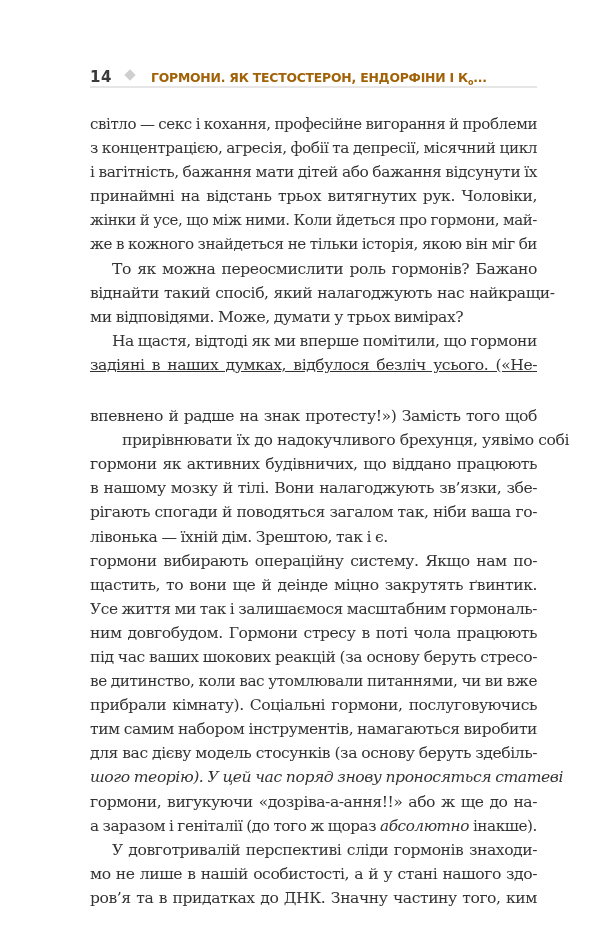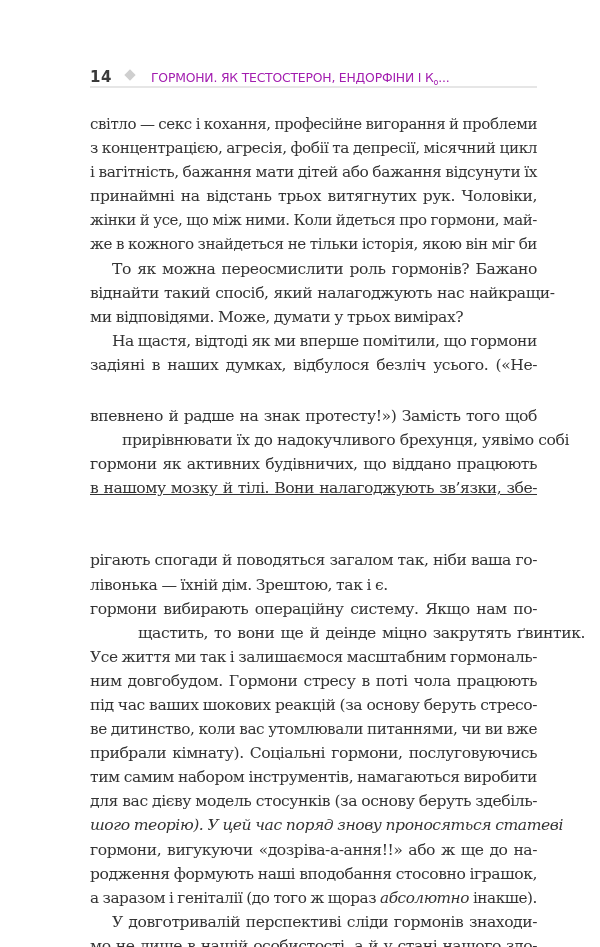--- a/index.html
+++ b/index.html
@@ -12,22 +12,22 @@
   .page-num {
     position: absolute; left: 0; top: 0;
     font-size: 15px; font-weight: bold; color: #3a3a3a; letter-spacing: 0.5px;
   }
   .diamond {
     position: absolute; left: 36px; top: 3px; width: 8px; height: 8px;
     background: #cfcfcf; transform: rotate(45deg);
   }
   .running-title {
     position: absolute; left: 61px; top: 2px;
-    font-size: 12.4px; color: #a21caf; white-space: nowrap; letter-spacing: -0.2px;
-    font-family: "DejaVu Sans", sans-serif; font-weight: normal;
+    font-size: 12.4px; color: #a16207; white-space: nowrap; letter-spacing: -0.2px;
+    font-family: "DejaVu Sans", sans-serif; font-weight: bold;
   }
   .running-title sub { font-size: 8px; vertical-align: -3px; }
   .body-text {
     position: absolute; left: 90px; top: 112px; width: 447px;
     font-family: "DejaVu Serif", serif;
     font-size: 15.6px; line-height: 24.1px; color: #333333;
     text-align: justify;
     letter-spacing: -0.45px; word-spacing: -0.5px;
   }
   .body-text .ln { display: block; white-space: nowrap; text-align-last: justify; }
@@ -48,36 +48,35 @@
     <span class="ln" style="display: block; white-space: nowrap; text-indent: 0px; padding-left: 0px; transform-origin: left center; transform: scaleX(0.964434); width: 463.484px;">світло — секс і кохання, професійне вигорання й проблеми</span>
     <span class="ln" style="display: block; white-space: nowrap; text-indent: 0px; padding-left: 0px; transform-origin: left center; transform: scaleX(0.979424); width: 456.391px;">з концентрацією, агресія, фобії та депресії, місячний цикл</span>
     <span class="ln" style="display: block; white-space: nowrap; text-indent: 0px; padding-left: 0px; transform-origin: left center; transform: scaleX(0.989041); width: 451.953px;">і вагітність, бажання мати дітей або бажання відсунути їх</span>
     <span class="ln" style="display: block; white-space: nowrap; text-indent: 0px; padding-left: 0px; word-spacing: 2.03646px;">принаймні на відстань трьох витягнутих рук. Чоловіки,</span>
     <span class="ln" style="display: block; white-space: nowrap; text-indent: 0px; padding-left: 0px; transform-origin: left center; transform: scaleX(0.964076); width: 463.656px;">жінки й усе, що між ними. Коли йдеться про гормони, май-</span>
     <span class="ln" style="display: block; white-space: nowrap; text-indent: 0px; padding-left: 0px; transform-origin: left center; transform: scaleX(0.972168); width: 459.797px;">же в кожного знайдеться не тільки історія, якою він міг би</span>
     <span class="ln indent" style="display: block; white-space: nowrap; text-indent: 0px; padding-left: 22px; word-spacing: 1.73698px;">То як можна переосмислити роль гормонів? Бажано</span>
     <span class="ln" style="display: block; white-space: nowrap; text-indent: 0px; padding-left: 0px; word-spacing: 0.528646px;">віднайти такий спосіб, який налагоджують нас найкращи-</span>
     <span class="ln last" style="display: block; white-space: nowrap; text-indent: 0px; padding-left: 0px;">ми відповідями. Може, думати у трьох вимірах?</span>
     <span class="ln indent" style="display: block; white-space: nowrap; text-indent: 0px; padding-left: 22px; transform-origin: left center; transform: scaleX(0.996155); width: 426.641px;">На щастя, відтоді як ми вперше помітили, що гормони</span>
-    <span class="ln" style="display: block; white-space: nowrap; text-indent: 0px; padding-left: 0px; word-spacing: 2.71205px;">задіяні в наших думках, відбулося безліч усього. («Не-</span>
+    <span class="ln" style="display: block; white-space: nowrap; text-indent: 0px; padding-left: 0px; word-spacing: 2.71205px; text-decoration: underline;">задіяні в наших думках, відбулося безліч усього. («Не-</span>
     <span class="ln" style="display: block; white-space: nowrap; text-indent: 0px; padding-left: 0px; word-spacing: 0.888672px; margin-top: 27px;">впевнено й радше на знак протесту!») Замість того щоб</span>
     <span class="ln" style="display: block; white-space: nowrap; text-indent: 0px; padding-left: 0px; word-spacing: 0.114583px; margin-left: 32px;">прирівнювати їх до надокучливого брехунця, уявімо собі</span>
     <span class="ln" style="display: block; white-space: nowrap; text-indent: 0px; padding-left: 0px; word-spacing: 1.21354px;">гормони як активних будівничих, що віддано працюють</span>
-    <span class="ln" style="display: block; white-space: nowrap; text-indent: 0px; padding-left: 0px; word-spacing: 0.650391px; text-decoration: underline;">в нашому мозку й тілі. Вони налагоджують зв’язки, збе-</span>
-    <span class="ln" style="display: block; white-space: nowrap; text-indent: 0px; padding-left: 0px; word-spacing: 0.0410156px; margin-top: 48px;">рігають спогади й поводяться загалом так, ніби ваша го-</span>
+    <span class="ln" style="display: block; white-space: nowrap; text-indent: 0px; padding-left: 0px; word-spacing: 0.650391px;">в нашому мозку й тілі. Вони налагоджують зв’язки, збе-</span>
+    <span class="ln" style="display: block; white-space: nowrap; text-indent: 0px; padding-left: 0px; word-spacing: 0.0410156px;">рігають спогади й поводяться загалом так, ніби ваша го-</span>
     <span class="ln last" style="display: block; white-space: nowrap; text-indent: 0px; padding-left: 0px;">лівонька — їхній дім. Зрештою, так і є.</span>
     <span class="ln" style="display: block; white-space: nowrap; text-indent: 0px; padding-left: 0px; word-spacing: 2.10677px;">гормони вибирають операційну систему. Якщо нам по-</span>
-    <span class="ln" style="display: block; white-space: nowrap; text-indent: 0px; padding-left: 0px; word-spacing: 1.58594px; margin-left: 48px;">щастить, то вони ще й деінде міцно закрутять ґвинтик.</span>
+    <span class="ln" style="display: block; white-space: nowrap; text-indent: 0px; padding-left: 0px; word-spacing: 1.58594px;">щастить, то вони ще й деінде міцно закрутять ґвинтик.</span>
     <span class="ln" style="display: block; white-space: nowrap; text-indent: 0px; padding-left: 0px; transform-origin: left center; transform: scaleX(0.988801); width: 452.062px;">Усе життя ми так і залишаємося масштабним гормональ-</span>
     <span class="ln" style="display: block; white-space: nowrap; text-indent: 0px; padding-left: 0px; word-spacing: 1.54911px;">ним довгобудом. Гормони стресу в поті чола працюють</span>
     <span class="ln" style="display: block; white-space: nowrap; text-indent: 0px; padding-left: 0px; word-spacing: -0.279297px;">під час ваших шокових реакцій (за основу беруть стресо-</span>
     <span class="ln" style="display: block; white-space: nowrap; text-indent: 0px; padding-left: 0px; transform-origin: left center; transform: scaleX(0.980868); width: 455.719px;">ве дитинство, коли вас утомлювали питаннями, чи ви вже</span>
     <span class="ln" style="display: block; white-space: nowrap; text-indent: 0px; padding-left: 0px; word-spacing: 1.65234px;">прибрали кімнату). Соціальні гормони, послуговуючись</span>
     <span class="ln" style="display: block; white-space: nowrap; text-indent: 0px; padding-left: 0px; transform-origin: left center; transform: scaleX(0.995823); width: 448.875px;">тим самим набором інструментів, намагаються виробити</span>
     <span class="ln" style="display: block; white-space: nowrap; text-indent: 0px; padding-left: 0px; word-spacing: -0.21875px;">для вас дієву модель стосунків (за основу беруть здебіль-</span>
     <span class="ln" style="display: block; white-space: nowrap; text-indent: 0px; padding-left: 0px; word-spacing: -0.371094px; font-style: italic;">шого теорію). У цей час поряд знову проносяться статеві</span>
     <span class="ln" style="display: block; white-space: nowrap; text-indent: 0px; padding-left: 0px; word-spacing: 1.375px;">гормони, вигукуючи «дозріва-а-ання!!» або ж ще до на-</span>
-    <span class="ln" style="display: block; white-space: nowrap; text-indent: 0px; padding-left: 0px; word-spacing: -0.415625px;">родження формують наші вподобання стосовно іграшок,</span>
     <span class="ln" style="display: block; white-space: nowrap; text-indent: 0px; padding-left: 0px; transform-origin: left center; transform: scaleX(0.97735); width: 457.359px;"><span>а заразом і геніталії (до того ж щораз </span><em>абсолютно</em><span> інакше).</span></span>
     <span class="ln indent" style="display: block; white-space: nowrap; text-indent: 0px; padding-left: 22px; word-spacing: 1.04375px;">У довготривалій перспективі сліди гормонів знаходи-</span>
     <span class="ln" style="display: block; white-space: nowrap; text-indent: 0px; padding-left: 0px; word-spacing: 0.6875px;">мо не лише в нашій особистості, а й у стані нашого здо-</span>
     <span class="ln" style="display: block; white-space: nowrap; text-indent: 0px; padding-left: 0px; word-spacing: 1.01736px;">ров’я та в придатках до ДНК. Значну частину того, ким</span>
   </div>
 
 </body></html>

